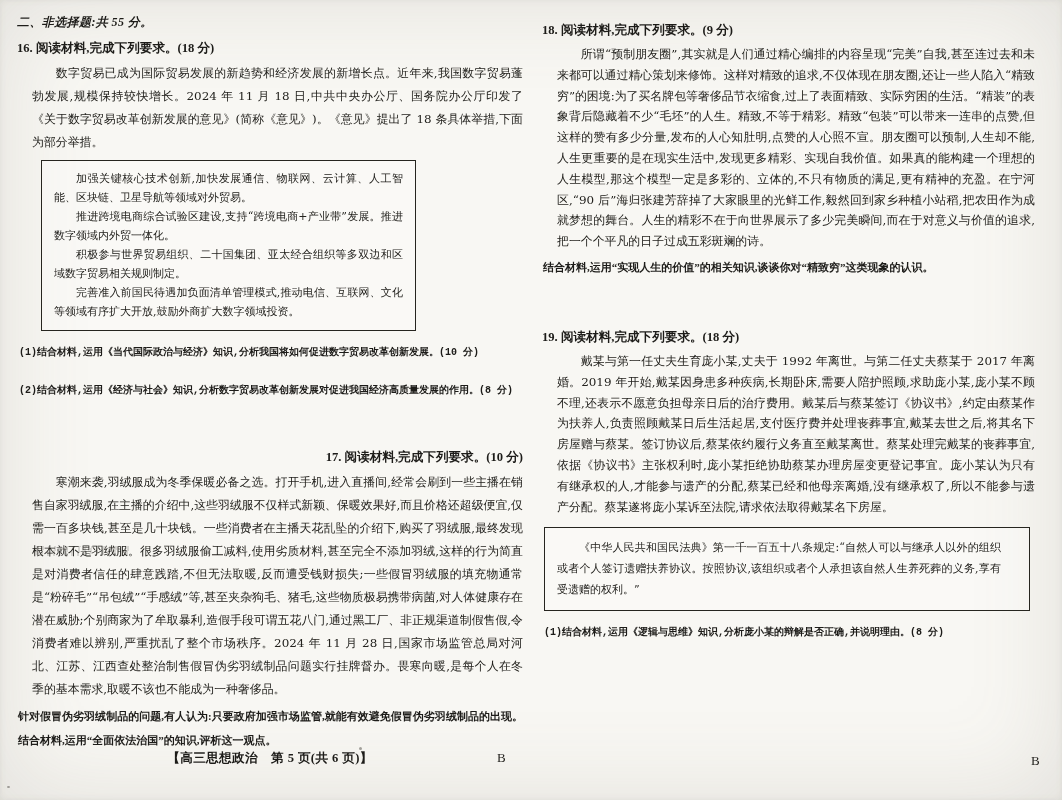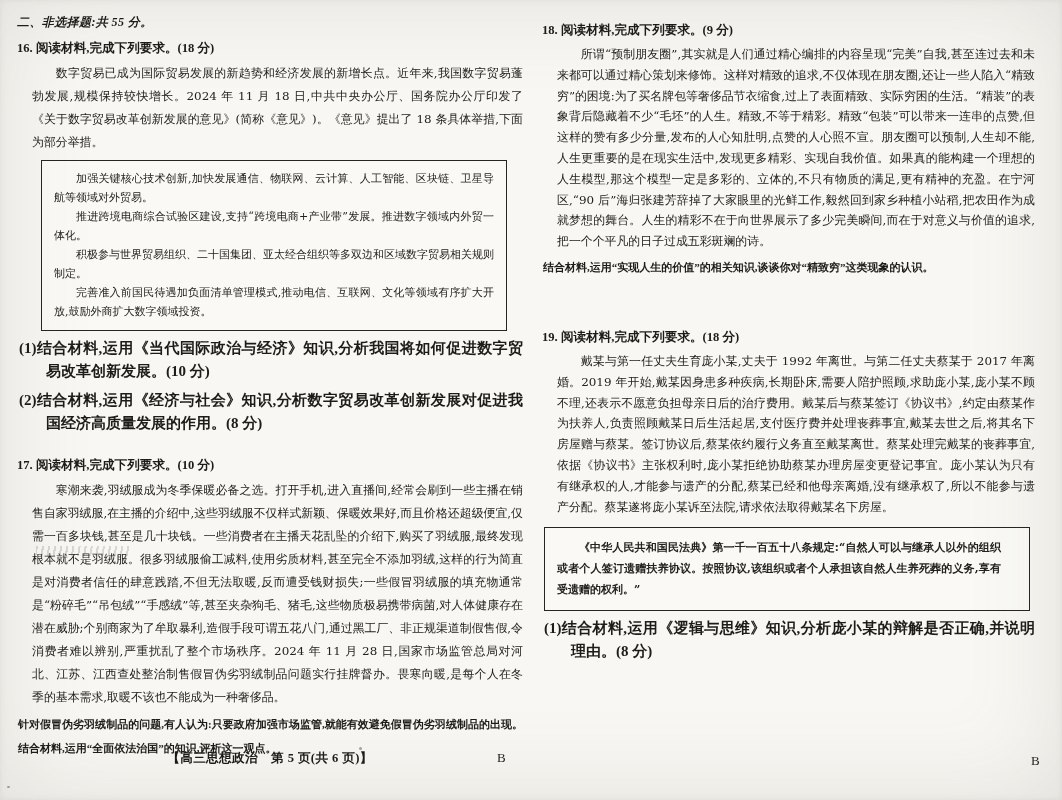--- a/index.html
+++ b/index.html
@@ -19,40 +19,40 @@
   .stem.gap-top{margin-top:7px;}
 
   p.material{
     margin:3px 0 0 15px;font-size:11.9px;line-height:23px;
     text-indent:2em;text-align:justify;
     font-family:"DejaVu Serif",serif;color:#23221e;
   }
   .col-right p.material{line-height:20.8px;margin-left:15px;}
 
   .mat-box{
-    box-sizing:border-box;margin:6px 0 0 24px;width:466px;
+    box-sizing:border-box;margin:6px 0 0 24px;width:375px;
     border:1.6px solid #26251f;padding:8px 12px 9px 12px;background:rgba(255,255,255,.25);
   }
   .mat-box p{
     margin:0;font-size:11px;line-height:19px;text-indent:2em;text-align:justify;
     font-family:"DejaVu Serif",serif;color:#23221e;
   }
 
   .law-box{
     box-sizing:border-box;margin:10px 0 0 2px;width:486px;
-    border:1.6px solid #26251f;padding:9px 28px 10px 12px;background:rgba(255,255,255,.25);font-weight:bold;
+    border:1.6px solid #26251f;padding:9px 28px 10px 12px;background:rgba(255,255,255,.25);
   }
   .law-box p{
     margin:0;font-size:11px;line-height:21px;text-indent:2em;text-align:justify;
     font-family:"DejaVu Serif",serif;color:#23221e;
   }
 
   .sub{
-    margin:6px 0 0 2px;font-size:15px;font-weight:bold;line-height:23px;
-    padding-left:27px;text-indent:-27px;text-align:justify;
+    margin:6px 0 0 2px;font-size:10px;font-weight:bold;line-height:32px;
+    padding-left:27px;text-indent:-27px;text-align:justify;font-family:Liberation Mono, monospace;
   }
   .q-final{
     margin:4px 0 0 1px;font-size:11px;font-weight:bold;line-height:23.5px;text-align:justify;
   }
   .col-right .q-final{line-height:22px;}
 
   .footer{
     position:absolute;font-size:12.6px;font-weight:bold;letter-spacing:.4px;
     text-align:center;
   }
@@ -88,21 +88,21 @@
     <div class="mat-box">
       <p>加强关键核心技术创新,加快发展通信、物联网、云计算、人工智能、区块链、卫星导航等领域对外贸易。</p>
       <p>推进跨境电商综合试验区建设,支持“跨境电商+产业带”发展。推进数字领域内外贸一体化。</p>
       <p>积极参与世界贸易组织、二十国集团、亚太经合组织等多双边和区域数字贸易相关规则制定。</p>
       <p>完善准入前国民待遇加负面清单管理模式,推动电信、互联网、文化等领域有序扩大开放,鼓励外商扩大数字领域投资。</p>
     </div>
 
     <p class="sub">(1)结合材料,运用《当代国际政治与经济》知识,分析我国将如何促进数字贸易改革创新发展。(10 分)</p>
     <p class="sub">(2)结合材料,运用《经济与社会》知识,分析数字贸易改革创新发展对促进我国经济高质量发展的作用。(8 分)</p>
 
-    <p class="stem" style="margin-top:20px;">17. 阅读材料,完成下列要求。(10 分)</p>
+    <p class="stem" style="margin-top:40px;text-align:right;">17. 阅读材料,完成下列要求。(10 分)</p>
     <p class="material">寒潮来袭,羽绒服成为冬季保暖必备之选。打开手机,进入直播间,经常会刷到一些主播在销售自家羽绒服,在主播的介绍中,这些羽绒服不仅样式新颖、保暖效果好,而且价格还超级便宜,仅需一百多块钱,甚至是几十块钱。一些消费者在主播天花乱坠的介绍下,购买了羽绒服,最终发现根本就不是羽绒服。很多羽绒服偷工减料,使用劣质材料,甚至完全不添加羽绒,这样的行为简直是对消费者信任的肆意践踏,不但无法取暖,反而遭受钱财损失;一些假冒羽绒服的填充物通常是“粉碎毛”“吊包绒”“手感绒”等,甚至夹杂狗毛、猪毛,这些物质极易携带病菌,对人体健康存在潜在威胁;个别商家为了牟取暴利,造假手段可谓五花八门,通过黑工厂、非正规渠道制假售假,令消费者难以辨别,严重扰乱了整个市场秩序。2024 年 11 月 28 日,国家市场监管总局对河北、江苏、江西查处整治制售假冒伪劣羽绒制品问题实行挂牌督办。畏寒向暖,是每个人在冬季的基本需求,取暖不该也不能成为一种奢侈品。</p>
     <p class="q-final">针对假冒伪劣羽绒制品的问题,有人认为:只要政府加强市场监管,就能有效避免假冒伪劣羽绒制品的出现。结合材料,运用“全面依法治国”的知识,评析这一观点。</p>
   </div>
 
   <div class="col col-right">
     <p class="stem">18. 阅读材料,完成下列要求。(9 分)</p>
     <p class="material">所谓“预制朋友圈”,其实就是人们通过精心编排的内容呈现“完美”自我,甚至连过去和未来都可以通过精心策划来修饰。这样对精致的追求,不仅体现在朋友圈,还让一些人陷入“精致穷”的困境:为了买名牌包等奢侈品节衣缩食,过上了表面精致、实际穷困的生活。“精装”的表象背后隐藏着不少“毛坯”的人生。精致,不等于精彩。精致“包装”可以带来一连串的点赞,但这样的赞有多少分量,发布的人心知肚明,点赞的人心照不宣。朋友圈可以预制,人生却不能,人生更重要的是在现实生活中,发现更多精彩、实现自我价值。如果真的能构建一个理想的人生模型,那这个模型一定是多彩的、立体的,不只有物质的满足,更有精神的充盈。在宁河区,“90 后”海归张建芳辞掉了大家眼里的光鲜工作,毅然回到家乡种植小站稻,把农田作为成就梦想的舞台。人生的精彩不在于向世界展示了多少完美瞬间,而在于对意义与价值的追求,把一个个平凡的日子过成五彩斑斓的诗。</p>
     <p class="q-final">结合材料,运用“实现人生的价值”的相关知识,谈谈你对“精致穷”这类现象的认识。</p>
 
     <p class="stem" style="margin-top:49px;">19. 阅读材料,完成下列要求。(18 分)</p>

